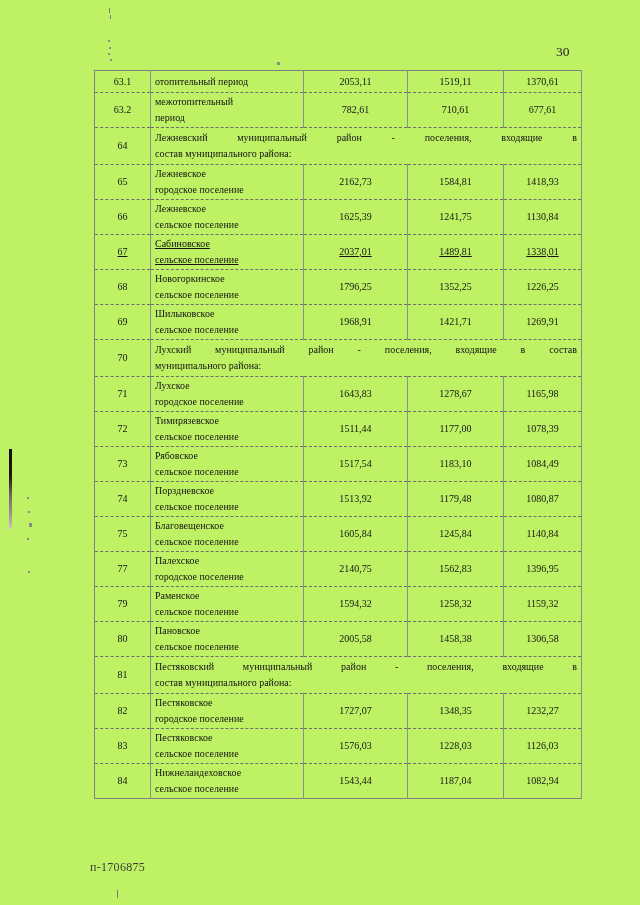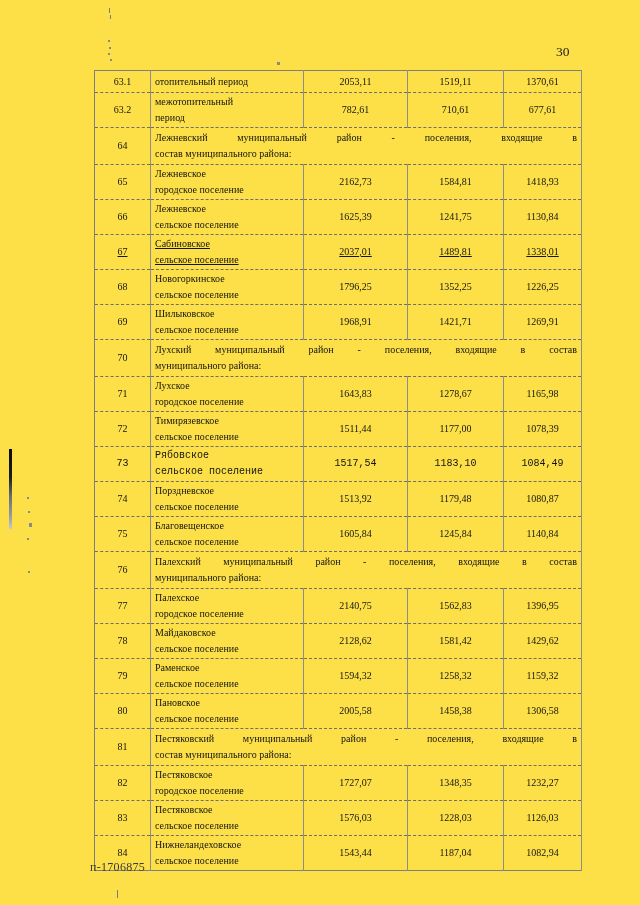--- a/index.html
+++ b/index.html
@@ -1,17 +1,17 @@
 <!DOCTYPE html>
 <html><head>
 <meta charset="utf-8">
 <style>
   html,body{margin:0;padding:0;background:#fff;}
   .page{
-    position:relative;width:640px;height:905px;background:#fde047;overflow:hidden;
+    position:relative;width:640px;height:905px;background:#bef264;overflow:hidden;
     font-family:"Liberation Serif","DejaVu Serif",serif;color:#161616;
   }
   .page-number{position:absolute;top:44px;left:556px;font-size:13.5px;color:#1d1d1d;}
   .footnote{position:absolute;top:860px;left:90px;font-size:12px;letter-spacing:.3px;color:#3a3a3a;}
   table.rates{
     position:absolute;left:94px;top:70px;width:487px;
     border-collapse:collapse;table-layout:fixed;
     font-size:10px;line-height:16px;
   }
   table.rates{border:1px solid #7f7f7f;}
@@ -128,21 +128,21 @@
           <td class="val">1165,98</td>
         </tr>
         <tr style="height: 35px;">
           <td class="num">72</td>
           <td class="name">Тимирязевское
 сельское поселение</td>
           <td class="val">1511,44</td>
           <td class="val">1177,00</td>
           <td class="val">1078,39</td>
         </tr>
-        <tr style="height: 35px; font-family: Liberation Mono, monospace;">
+        <tr style="height: 35px;">
           <td class="num">73</td>
           <td class="name">Рябовское
 сельское поселение</td>
           <td class="val">1517,54</td>
           <td class="val">1183,10</td>
           <td class="val">1084,49</td>
         </tr>
         <tr style="height: 35px;">
           <td class="num">74</td>
           <td class="name">Порздневское
@@ -152,42 +152,27 @@
           <td class="val">1080,87</td>
         </tr>
         <tr style="height: 35px;">
           <td class="num">75</td>
           <td class="name">Благовещенское
 сельское поселение</td>
           <td class="val">1605,84</td>
           <td class="val">1245,84</td>
           <td class="val">1140,84</td>
         </tr>
-        <tr style="height: 37px;">
-          <td class="num">76</td>
-          <td class="section" colspan="4">
-            <div class="jline">Палехский муниципальный район - поселения, входящие в состав</div>
-            <div class="lline">муниципального района:</div>
-          </td>
-        </tr>
         <tr style="height: 35px;">
           <td class="num">77</td>
           <td class="name">Палехское
 городское поселение</td>
           <td class="val">2140,75</td>
           <td class="val">1562,83</td>
           <td class="val">1396,95</td>
-        </tr>
-        <tr style="height: 35px;">
-          <td class="num">78</td>
-          <td class="name">Майдаковское
-сельское поселение</td>
-          <td class="val">2128,62</td>
-          <td class="val">1581,42</td>
-          <td class="val">1429,62</td>
         </tr>
         <tr style="height: 35px;">
           <td class="num">79</td>
           <td class="name">Раменское
 сельское поселение</td>
           <td class="val">1594,32</td>
           <td class="val">1258,32</td>
           <td class="val">1159,32</td>
         </tr>
         <tr style="height: 35px;">

